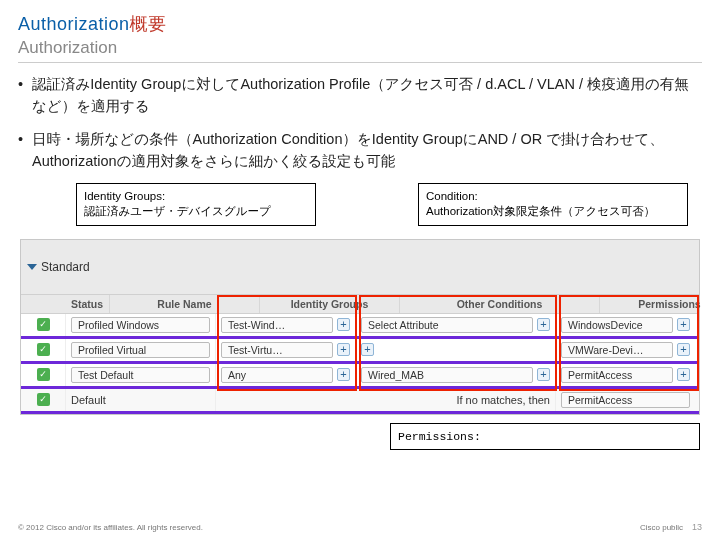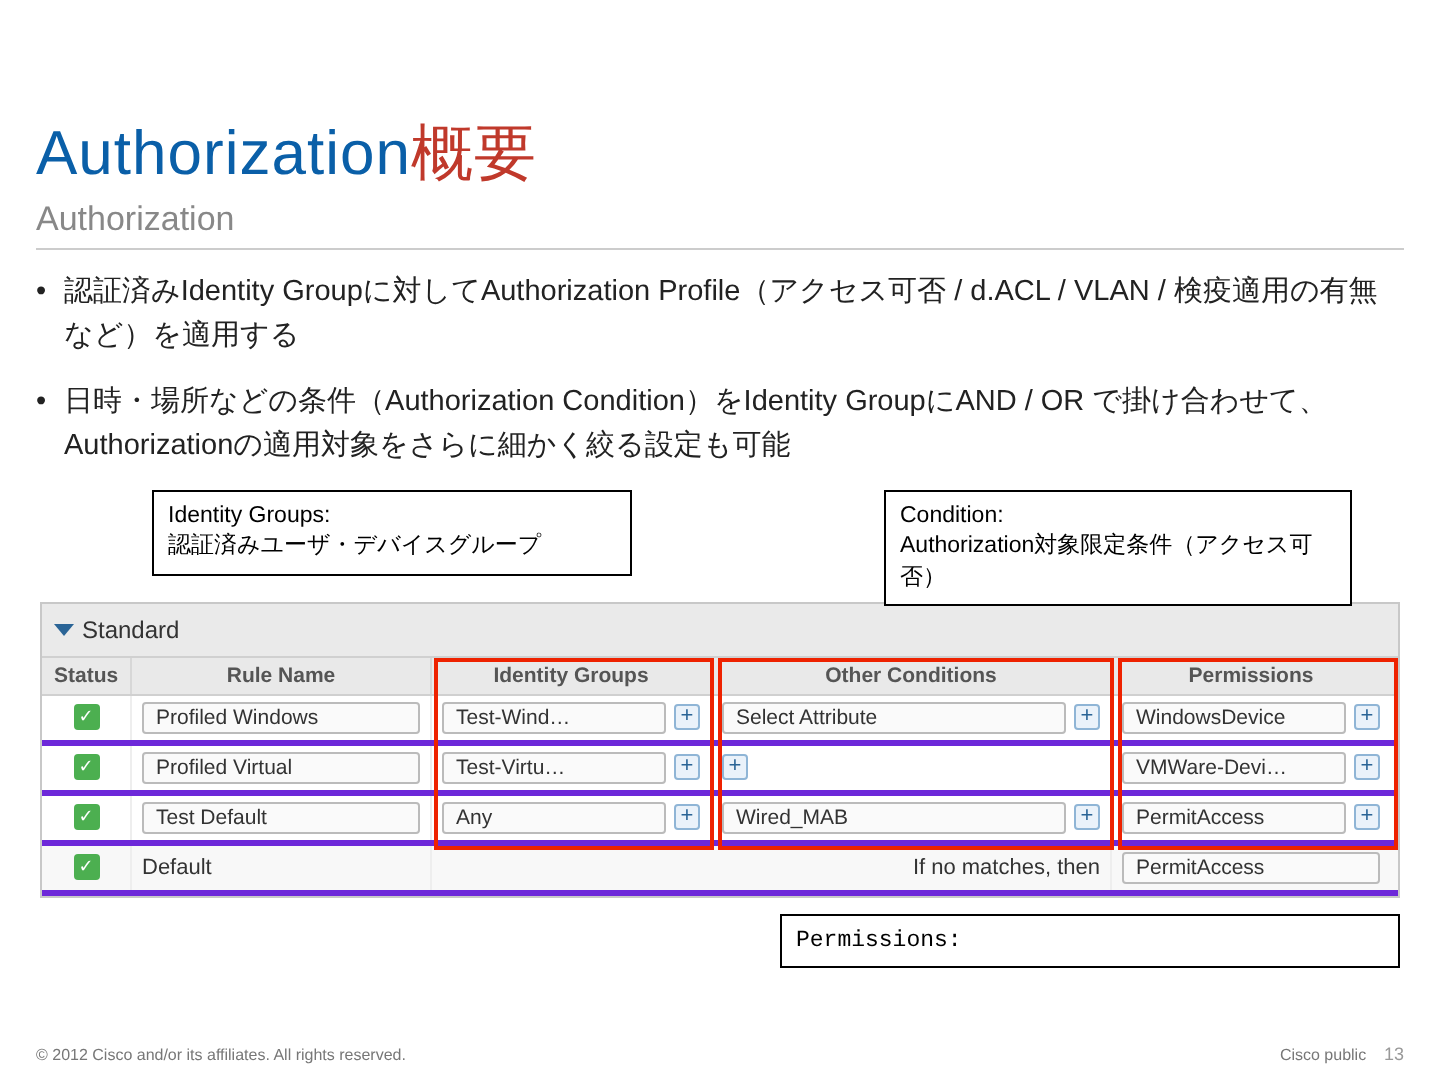--- a/index.html
+++ b/index.html
@@ -1,34 +1,34 @@
 <!DOCTYPE html>
 <html><head>
 <meta charset="utf-8">
 <style>
   * { box-sizing: border-box; margin: 0; padding: 0; }
   body { width: 720px; height: 540px; background: #fff; font-family: Arial, "Hiragino Sans", "Meiryo", sans-serif; position: relative; overflow: hidden; }
   .slide { padding: 12px 18px 0 18px; }
-  .title { font-size: 31px; font-weight: 400; color: #0a5fa8; margin-bottom: 2px; letter-spacing: 0.5px; margin-top: 44px; }
+  .title { font-size: 18px; font-weight: 400; color: #0a5fa8; margin-bottom: 2px; letter-spacing: 0.5px; }
   .title .jp { color: #c0392b; }
   .subtitle { font-size: 17px; color: #888; border-bottom: 1px solid #ccc; padding-bottom: 4px; margin-bottom: 10px; }
   .bullets { font-size: 14.5px; color: #222; line-height: 1.55; }
   .bullets li { list-style: none; padding-left: 14px; position: relative; margin-bottom: 10px; }
   .bullets li::before { content: "•"; position: absolute; left: 0; top: 0; }
 
   .callouts { position: relative; height: 50px; margin-top: 6px; }
   .callout { position: absolute; border: 1px solid #000; background: #fff; font-size: 11.5px; padding: 5px 7px; line-height: 1.35; }
   .callout.cg { left: 58px; width: 240px; }
-  .callout.cc { left: 424px; width: 234px; }
+  .callout.cc { left: 400px; width: 270px; }
   .callout.cp { top: 0; left: 372px; width: 310px; font-family: Liberation Mono, monospace; }
 
   .panel { border: 1px solid #c8c8c8; background: #f4f4f4; margin: 6px 2px 0 2px; font-size: 11px; color: #333; }
-  .phdr { display: flex; align-items: center; gap: 4px; padding: 6px 6px; background: #eaeaea; border-bottom: 1px solid #d0d0d0; font-size: 12px; }
+  .phdr { display: flex; align-items: center; gap: 4px; padding: 20px 6px; background: #eaeaea; border-bottom: 1px solid #d0d0d0; font-size: 12px; }
   .tri { display:inline-block; width:0; height:0; border-left:5px solid transparent; border-right:5px solid transparent; border-top:6px solid #2a6496; }
-  .cols { display: grid; grid-template-columns: 44px 150px 140px 200px 140px; background: #e9e9e9; border-bottom: 1px solid #d0d0d0; }
+  .cols { display: grid; grid-template-columns: 44px 150px 140px 200px 140px; background: #e9e9e9; border-bottom: 1px solid #d0d0d0; padding-left: 44px; }
   .cols div { padding: 3px 6px; border-left: 1px solid #d7d7d7; font-weight: bold; color: #555; text-align: center; font-size: 10.5px; }
   .cols div:first-child { border-left: none; }
   .row { display: grid; grid-template-columns: 44px 150px 140px 200px 140px; border-bottom: 3px solid #6d28d9; background: #fff; }
   .row > div { padding: 3px 5px; border-left: 1px solid #eee; display: flex; align-items: center; gap: 4px; }
   .row > div:first-child { border-left: none; justify-content: center; }
   .chk { width: 13px; height: 13px; background: #4caf50; border-radius: 2px; display: inline-flex; align-items: center; justify-content: center; color: #fff; font-size: 9px; line-height: 1; }
   .chk::after { content: "✓"; }
   .pill { border: 1px solid #bbb; border-radius: 2px; padding: 1px 6px; background: #fafafa; font-size: 10.5px; flex: 1; white-space: nowrap; overflow: hidden; }
   .plus { width: 13px; height: 13px; border: 1px solid #8fb5d6; background: #eaf2fa; color: #2a6496; font-size: 11px; line-height: 11px; text-align: center; border-radius: 2px; }
 

